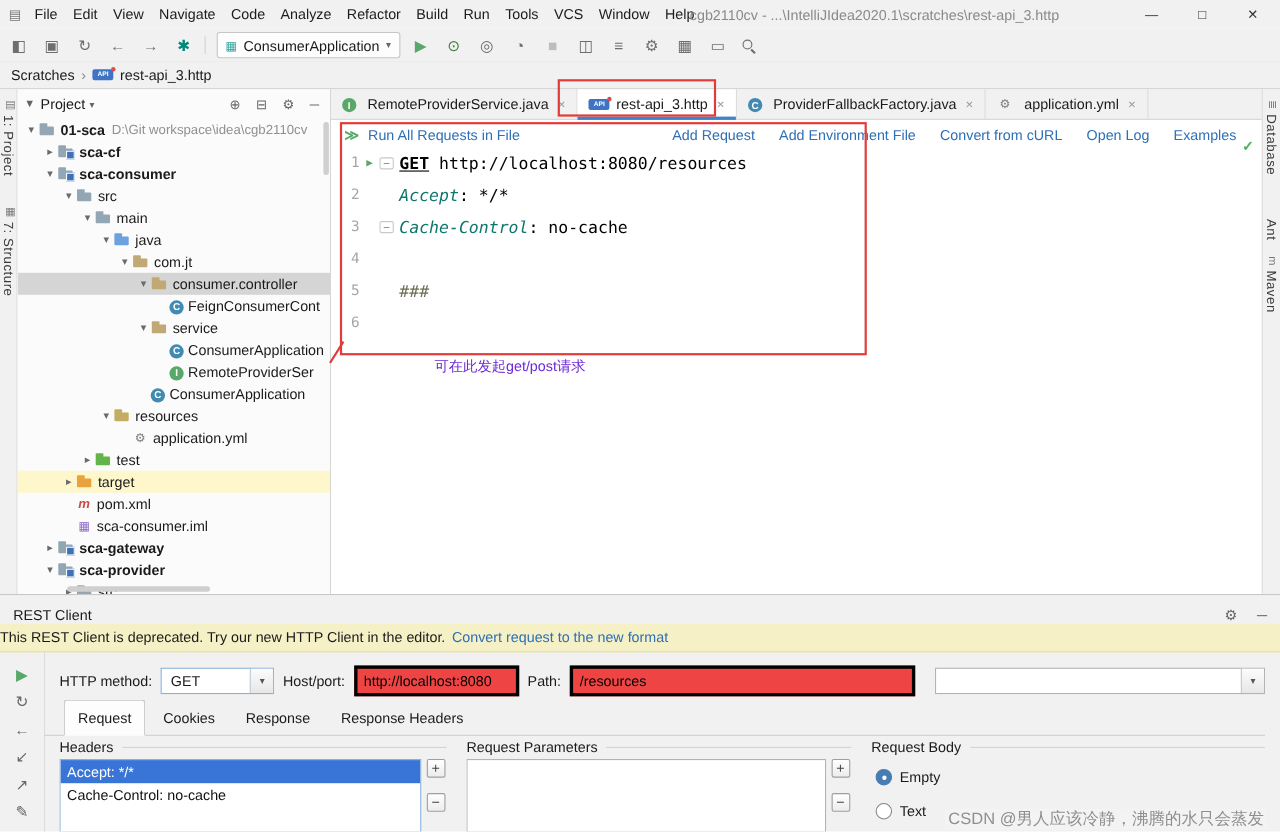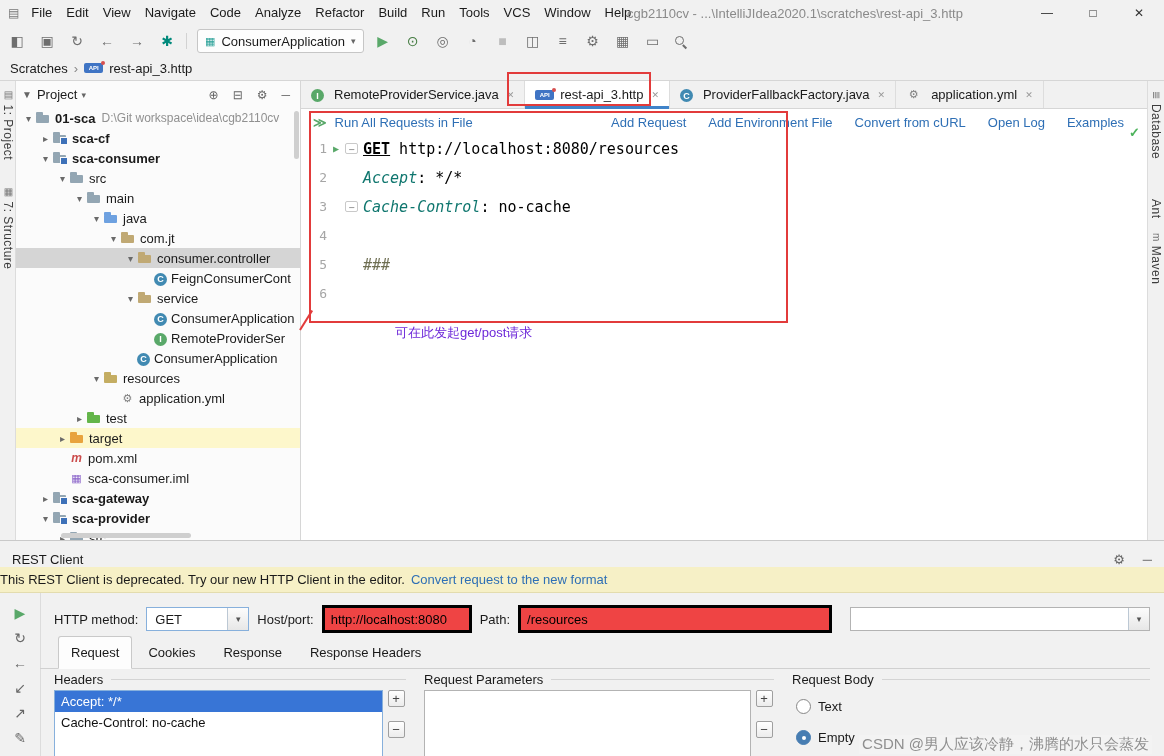--- a/index.html
+++ b/index.html
@@ -524,27 +524,27 @@
           </div>
         </div>
 
         <div class="panel p-body">
           <div class="ptitle">
             <span>Request Body</span>
             <span class="pline"></span>
           </div>
           <div>
               <label class="radio-row">
+                <span class="rdot on"></span>
+                <span class="rlabel">Empty</span>
+              </label>
+              <label class="radio-row">
                 <span class="rdot"></span>
                 <span class="rlabel">Text</span>
               </label>
-              <label class="radio-row">
-                <span class="rdot on"></span>
-                <span class="rlabel">Empty</span>
-              </label>
             </div>
         </div>
       </div>
     </div>
     <div class="watermark">CSDN @男人应该冷静，沸腾的水只会蒸发</div>
   </div>
 
 </div>
 
 </body></html>

